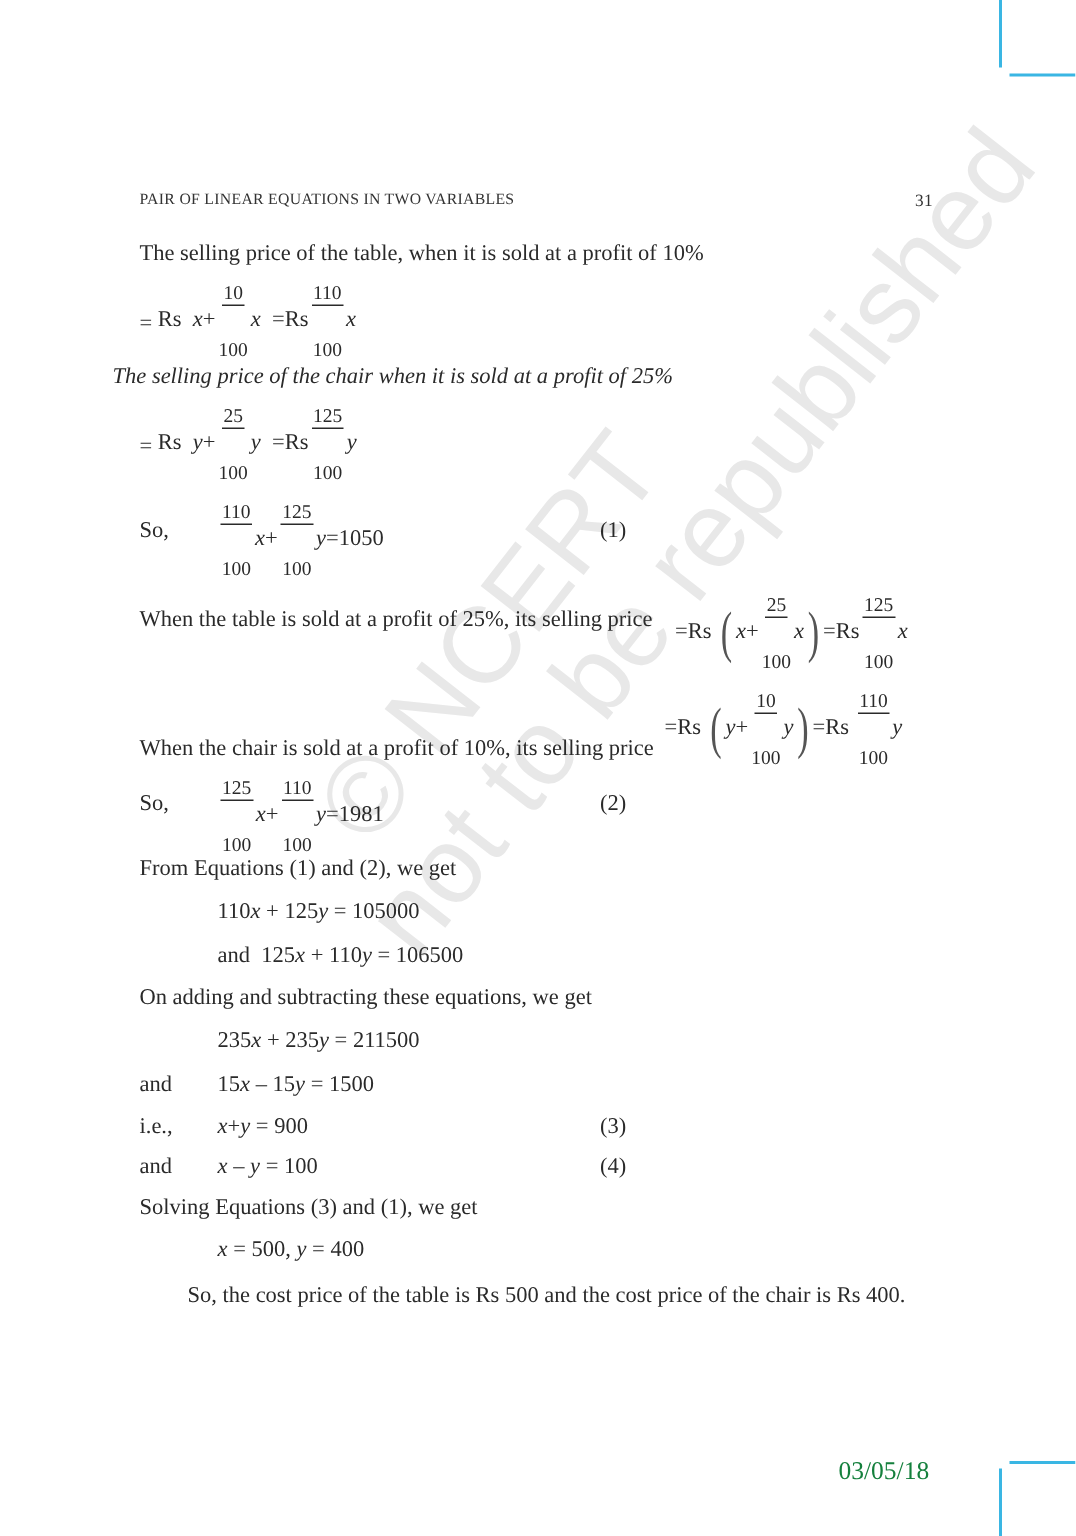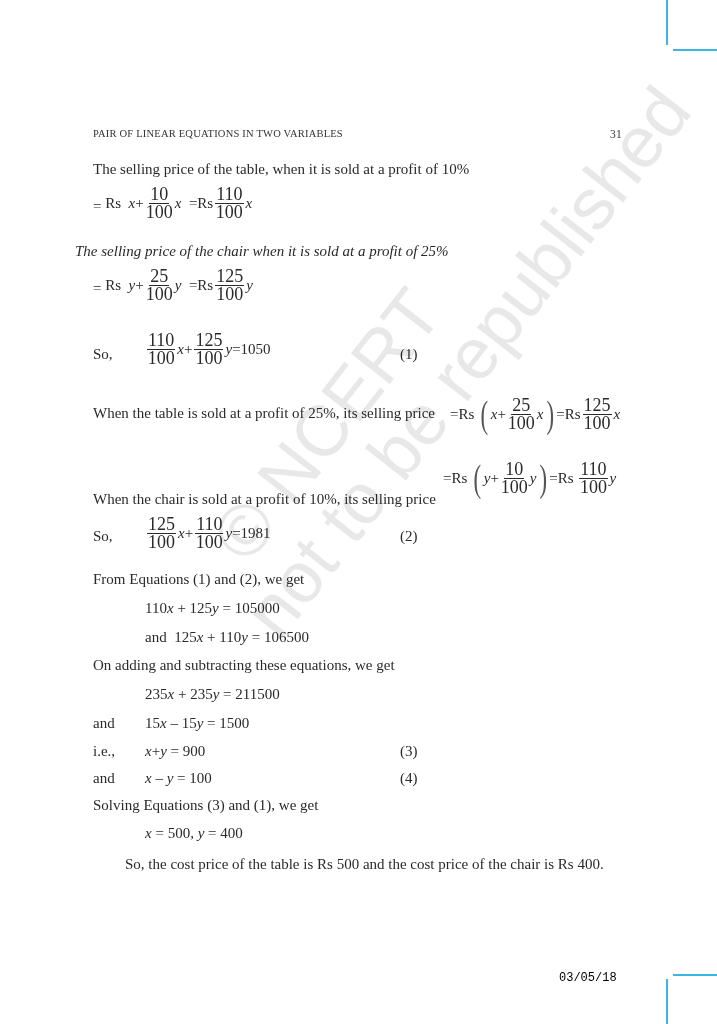--- a/index.html
+++ b/index.html
@@ -3,29 +3,29 @@
 <meta charset="utf-8">
 <style>
   html, body { margin:0; padding:0; background:#fff; }
   body { width:717px; height:1024px; position:relative; overflow:hidden;
          font-family:"Liberation Serif", "DejaVu Serif", serif; color:#2a2a2a; }
   .abs { position:absolute; white-space:nowrap; }
   .crop { position:absolute; background:#3ab6e3; }
   .header { font-size:10.5px; letter-spacing:0.2px; color:#333; }
   .txt { font-size:15px; }
   .math { font-size:15px; display:inline-flex; align-items:center; }
-  .frac { display:inline-flex; flex-direction:column; align-items:center; vertical-align:middle; margin:0 2px; font-size:18px; line-height:15px; }
+  .frac { display:inline-flex; flex-direction:column; align-items:center; vertical-align:middle; margin:0 2px; font-size:13px; line-height:15px;gap:20px; }
   .frac .num { padding:0 1px 1px; border-bottom:1px solid #2a2a2a; }
   .frac .den { padding-top:1px; }
   i { font-style:italic; }
   .paren { font-size:38px; font-weight:100; line-height:38px; color:#555; transform:scaleX(0.6); display:inline-block; }
   .watermark { position:absolute; left:175px; top:560px; transform:rotate(-52deg); transform-origin:left top;
                font-family:"Liberation Sans", sans-serif; color:#e8e8e8; font-size:72px; line-height:72px; white-space:nowrap; }
   .watermark div { white-space:nowrap; }
-  .date { font-family:Liberation Mono, monospace; font-size:12px; color:#000000; }
+  .date { font-family:Liberation Serif, serif; font-size:17px; color:#15803d; }
 </style>
 </head>
 <body>
 
 <div class="crop" style="left:666px;top:0;width:2px;height:45px;"></div>
 <div class="crop" style="left:673px;top:49px;width:44px;height:2px;"></div>
 <div class="crop" style="left:673px;top:974px;width:44px;height:2px;"></div>
 <div class="crop" style="left:666px;top:979px;width:2px;height:45px;"></div>
 
 <div class="watermark">

